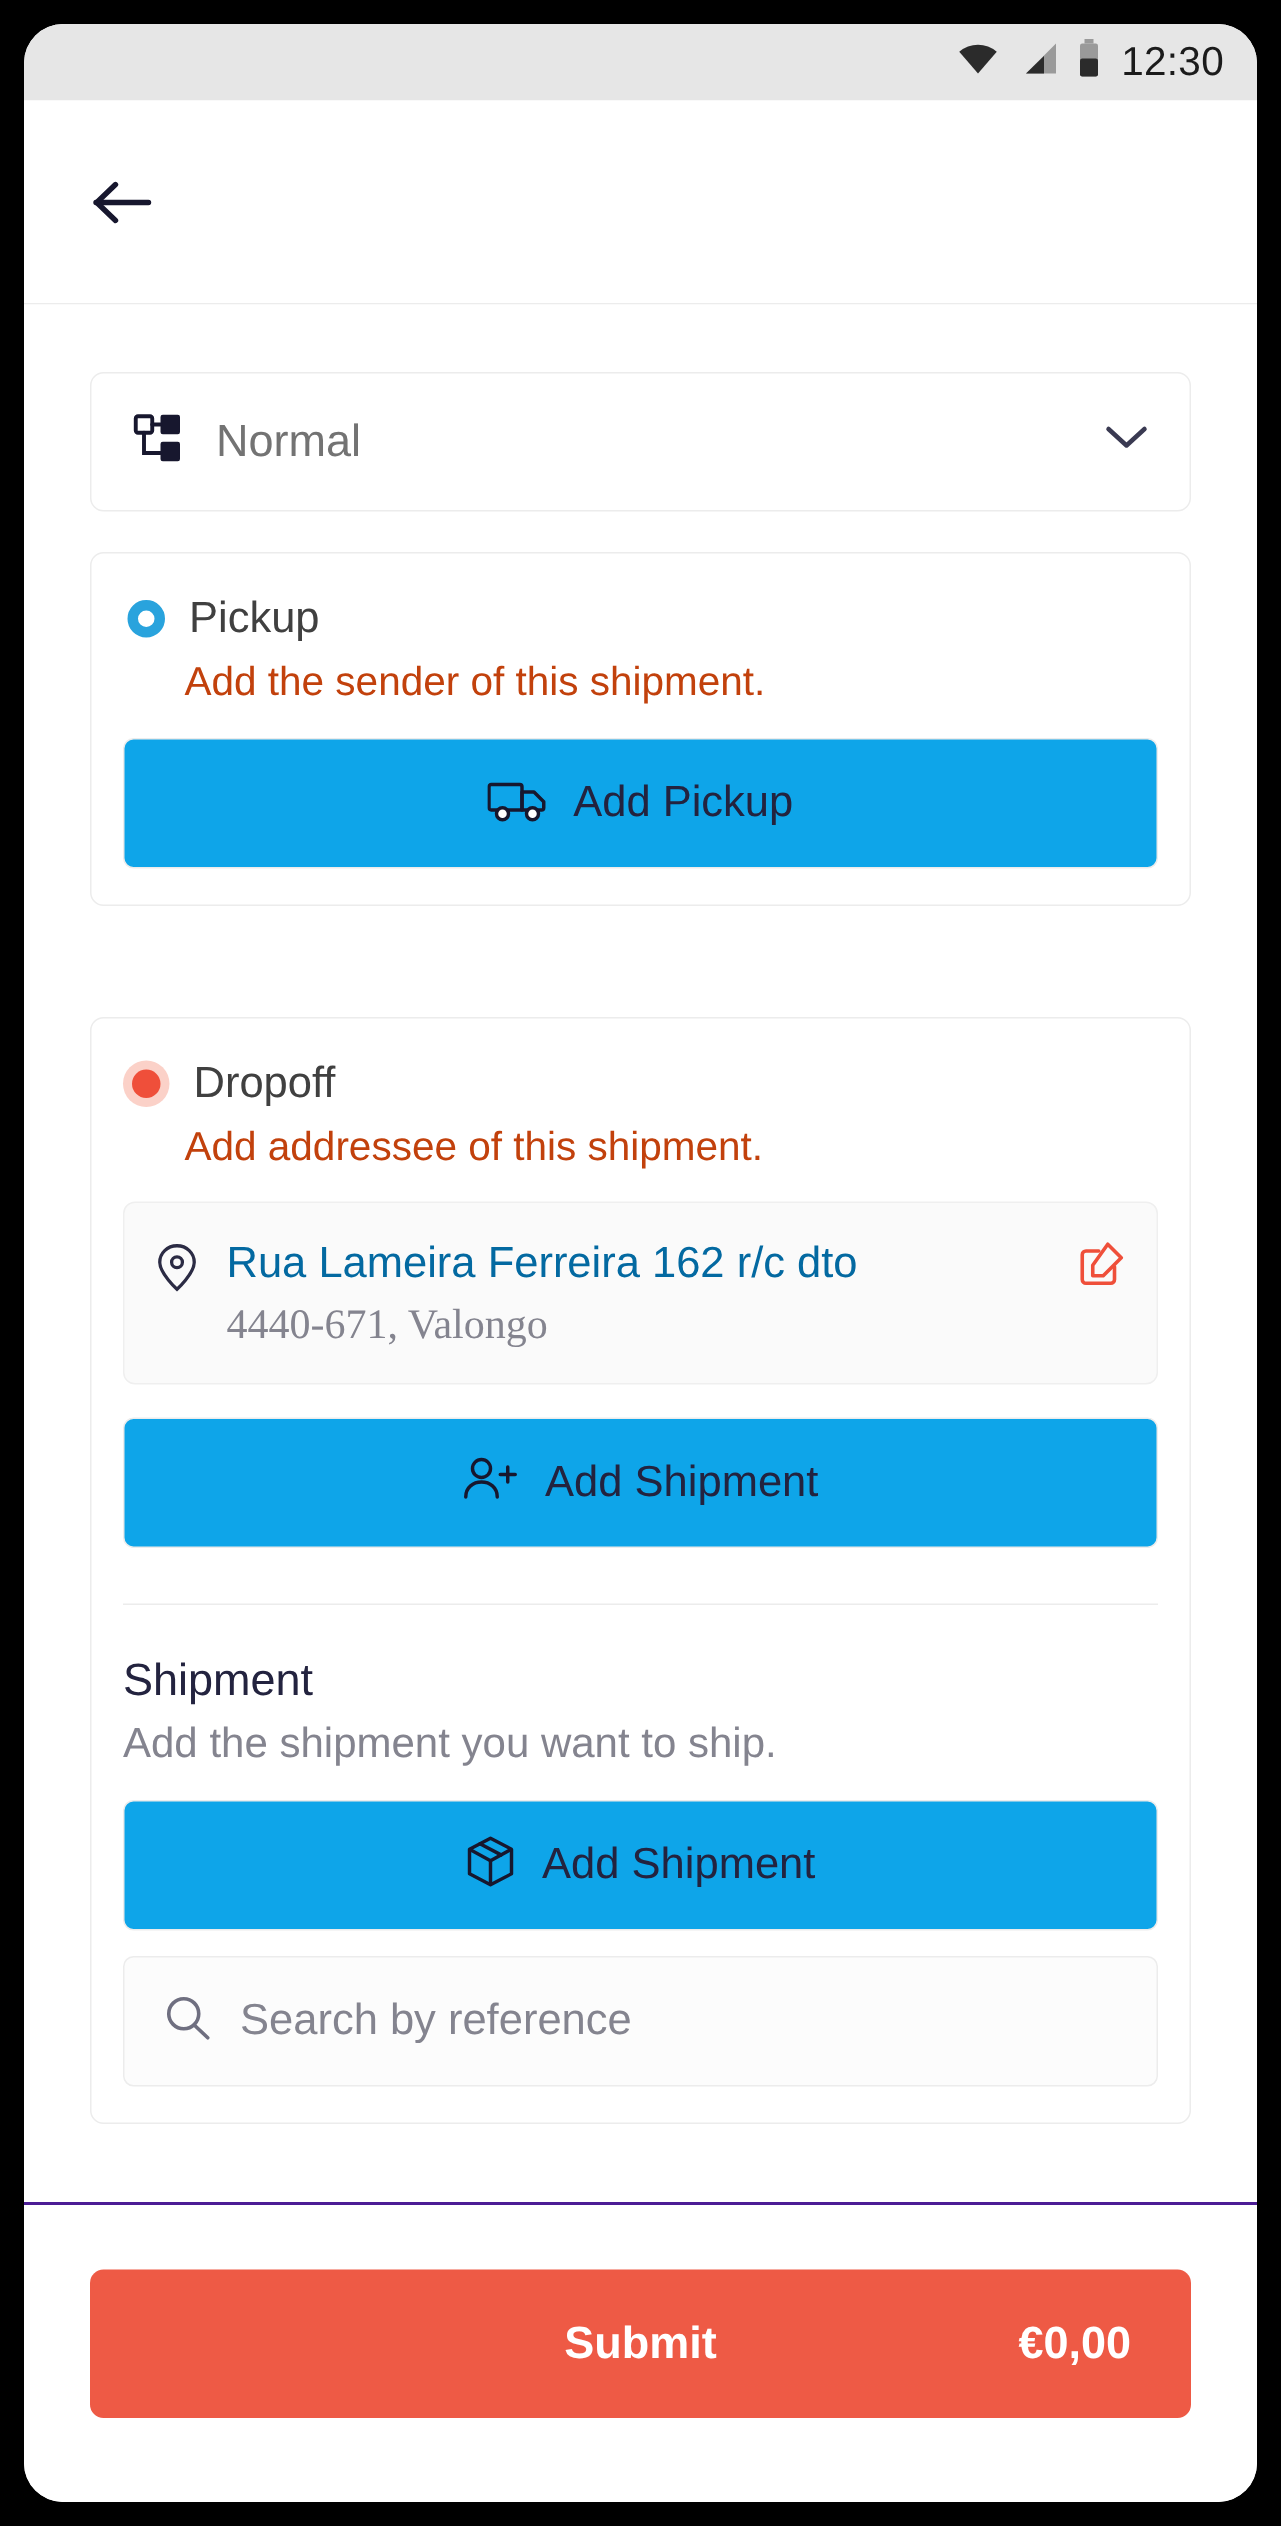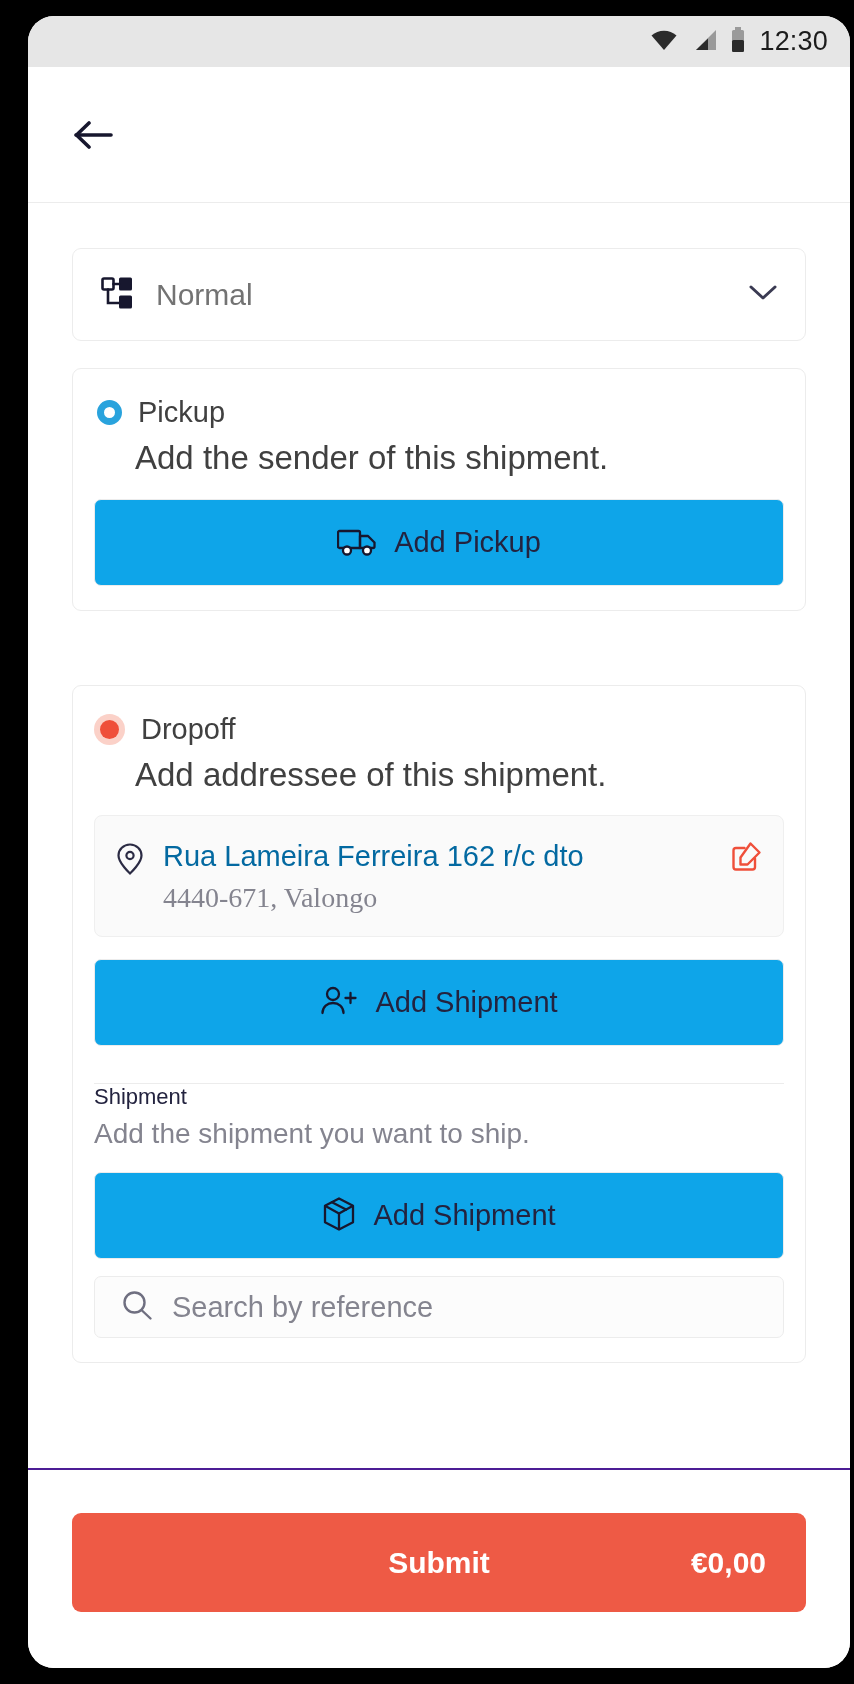--- a/index.html
+++ b/index.html
@@ -3,21 +3,21 @@
 <meta charset="utf-8">
 <style>
   * { margin:0; padding:0; box-sizing:border-box; }
   html,body { width:854px; height:1684px; }
   body {
     background:#000;
     font-family:"Liberation Sans", sans-serif;
     overflow:hidden;
   }
   #phone {
-    position:absolute; left:28px; top:16px;
+    position:absolute; left:16px; top:16px;
     width:822px; height:1652px;
     background:#ffffff;
     border-radius:26px;
     overflow:hidden;
     display:flex; flex-direction:column;
   }
 
   
   .statusbar {
     height:51px; background:#e6e6e6;
@@ -72,21 +72,21 @@
     margin-left:3px;
   }
   .marker-red-wrap {
     width:31px; height:31px; border-radius:50%;
     background:#fbd1c8; display:flex; align-items:center; justify-content:center;
     flex:0 0 auto;
   }
   .marker-red { width:19px; height:19px; border-radius:50%; background:#ef4f3a; }
   .step-title { font-size:29px; color:#404040; }
   .step-sub {
-    font-size:33px; color:#404040; margin-top:10px; margin-left:41px;
+    font-size:27px; color:#c2410c; margin-top:10px; margin-left:41px;
   }
 
   .ghost-btn {
     margin-top:22px; height:87px;
     border:1px solid #ececec; border-radius:7px; background:#0ea5e9;
     display:flex; align-items:center; justify-content:center; gap:17px;
     cursor:pointer;
   }
   .ghost-btn-label { font-size:29px; color:#23233f; }
 
@@ -104,25 +104,25 @@
     padding:22px 20px 22px 20px;
     display:flex; align-items:flex-start; gap:18px;
   }
   .addr-text { flex:1 1 auto; }
   .addr-line1 { font-size:29px; color:#0369a1; line-height:1.25; }
   .addr-line2 { font-size:28px; color:#84848f; margin-top:8px; }
   .edit-btn { flex:0 0 auto; cursor:pointer; padding-top:2px; }
 
   .divider { height:1px; background:#ececec; margin:37px 0 0 0; }
 
-  .section-title { font-size:22px; color:#23233f; }
+  .section-title { font-size:30px; color:#23233f; margin-top:34px; }
   .section-sub { font-size:28px; color:#84848f; margin-top:8px; }
 
   .search-box {
-    margin-top:17px; height:62px;
+    margin-top:17px; height:87px;
     border:1px solid #ececec; border-radius:7px; background:#fcfcfc;
     display:flex; align-items:center; gap:19px; padding:0 26px;
     cursor:text;
   }
   .search-ph { font-size:29px; color:#84848f; }
 
   
   .bottombar {
     flex:0 0 auto; background:#fff; border-top:2px solid #4c1d95;
     padding:43px 44px 56px 44px;

